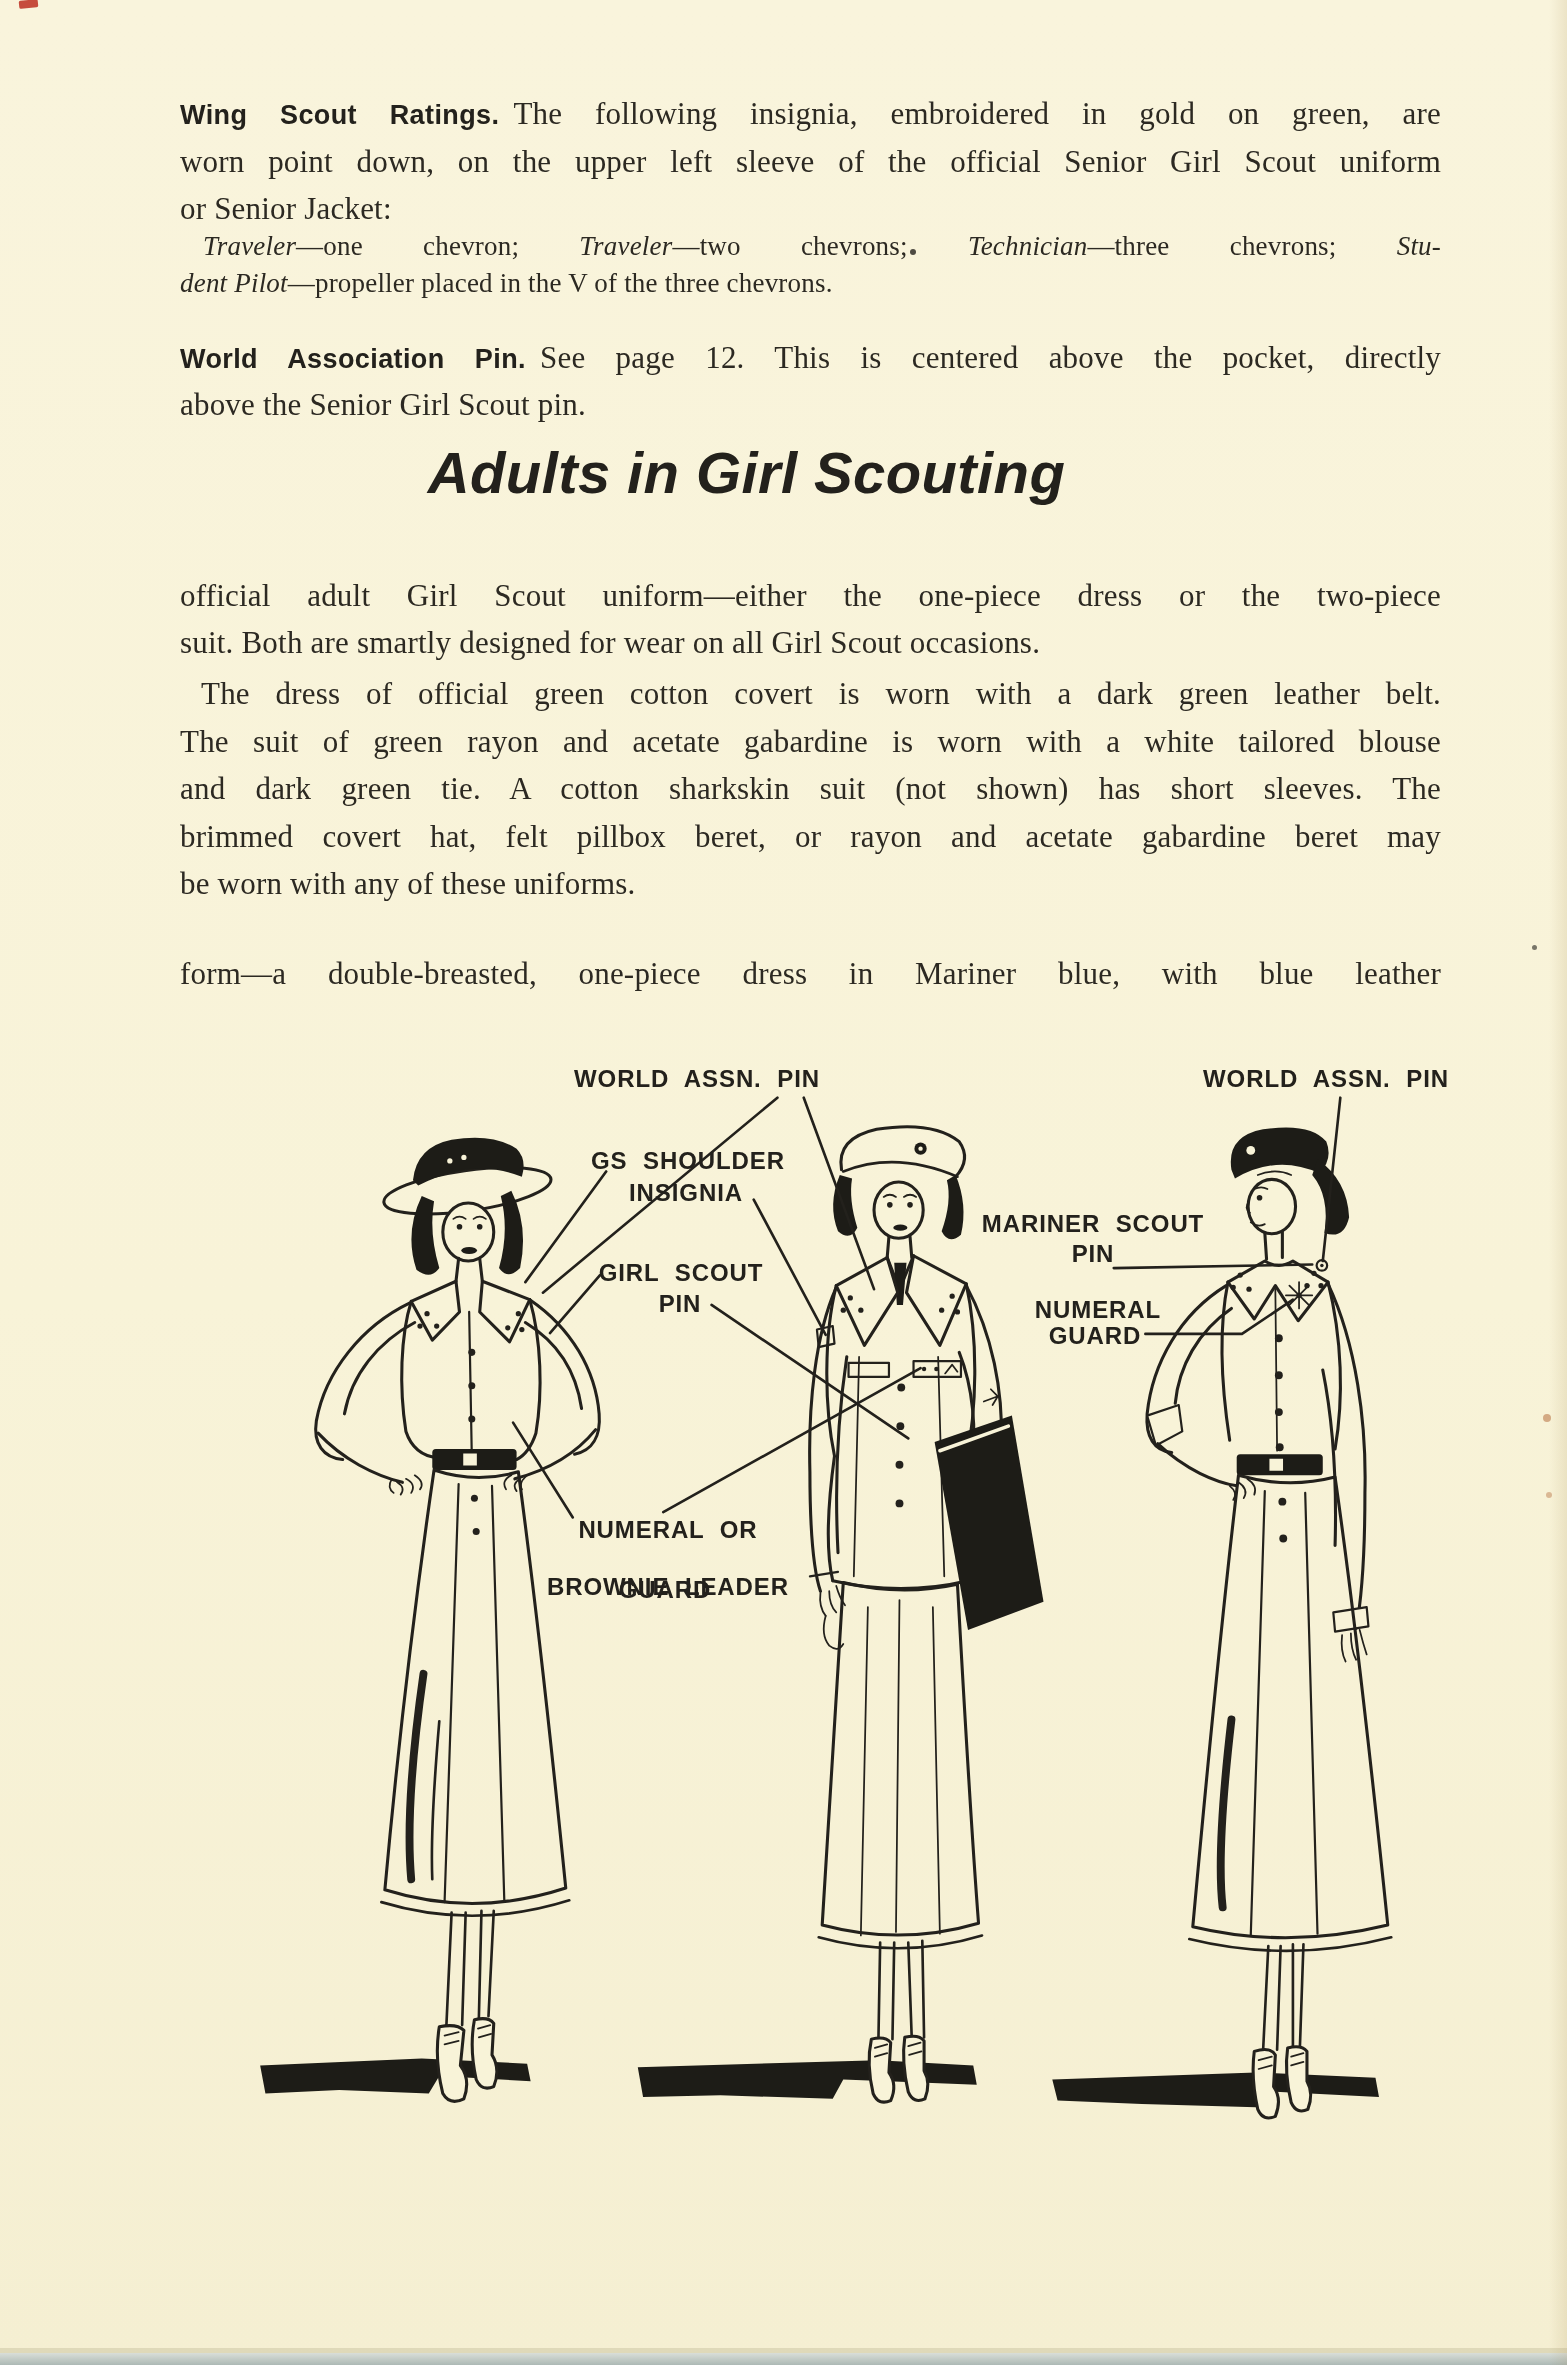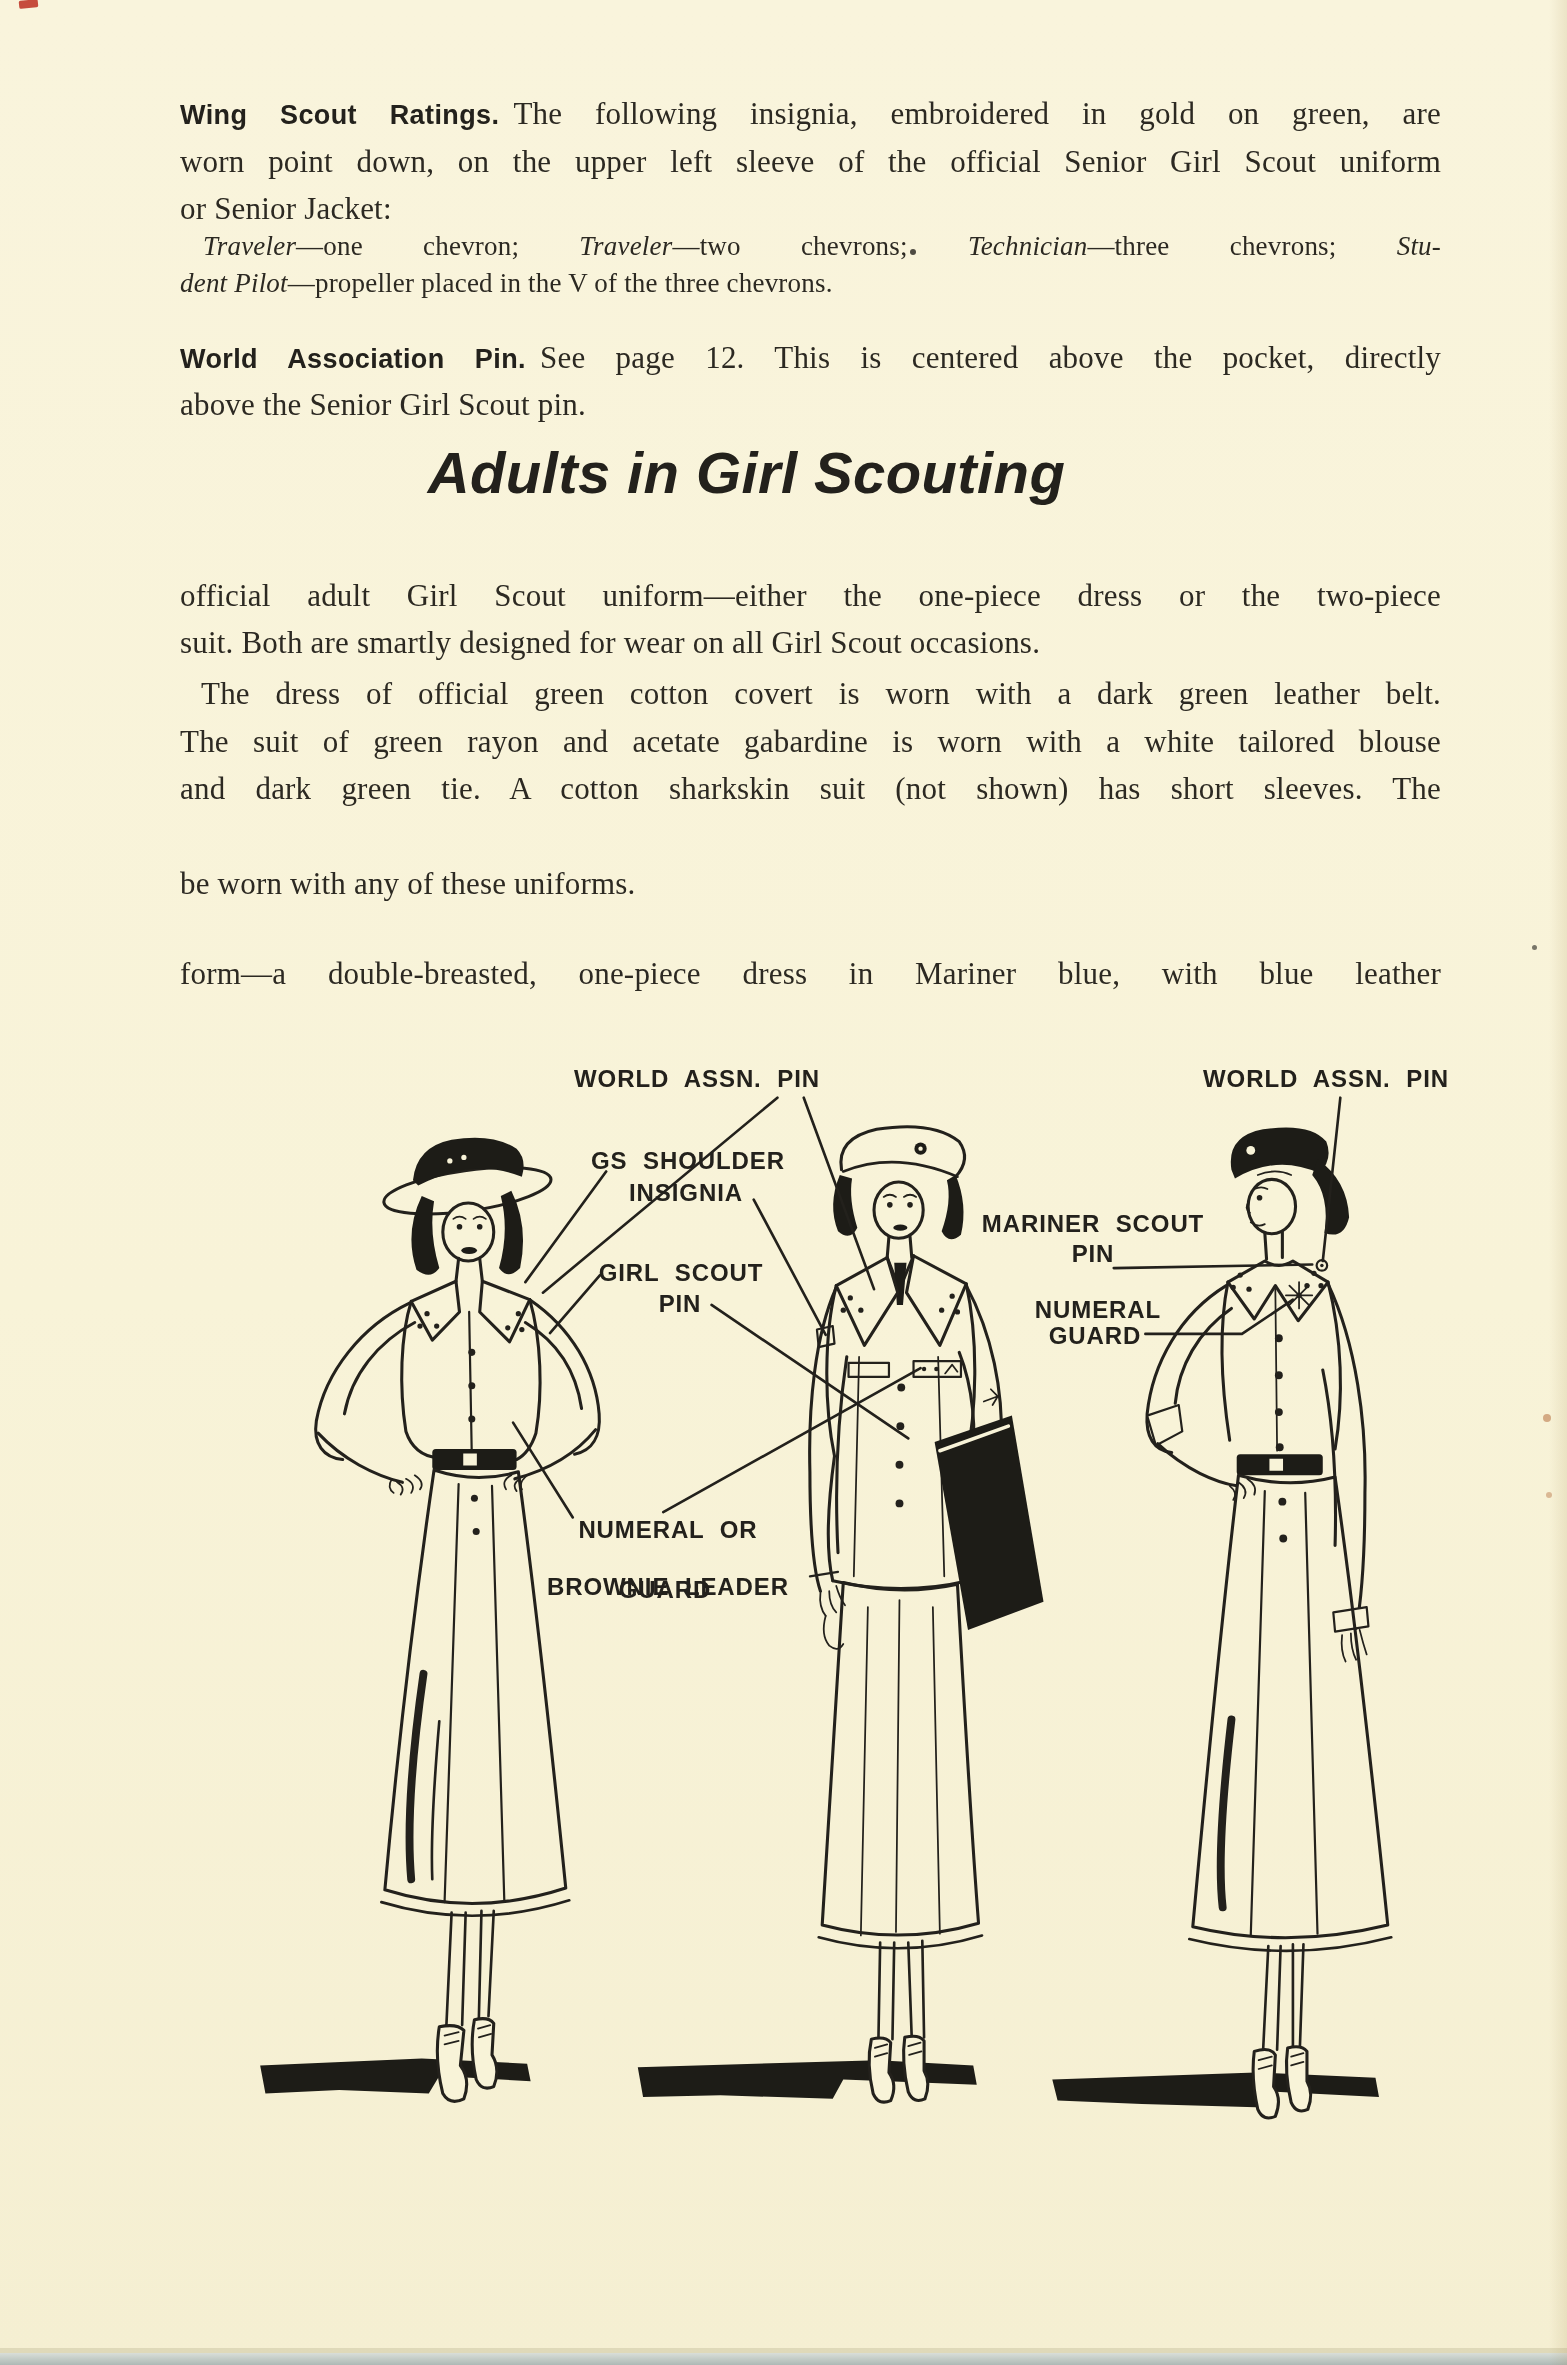--- a/index.html
+++ b/index.html
@@ -84,20 +84,21 @@
       <span class="lead">World Association Pin.</span><span>See page 12. This is centered above the pocket, directly</span>
     </div>
     <div class="bl" style="top:381px">above the Senior Girl Scout pin.</div>
 
     <div class="bl j" style="top:572px">official adult Girl Scout uniform—either the one-piece dress or the two-piece</div>
     <div class="bl" style="top:619px">suit. Both are smartly designed for wear on all Girl Scout occasions.</div>
 
     <div class="bl j" style="top:718px">The suit of green rayon and acetate gabardine is worn with a white tailored blouse</div>
     <div class="bl j ind" style="top:670px">The dress of official green cotton covert is worn with a dark green leather belt.</div>
     <div class="bl j" style="top:765px">and dark green tie. A cotton sharkskin suit (not shown) has short sleeves. The</div>
+    <div class="bl j" style="top:813px">brimmed covert hat, felt pillbox beret, or rayon and acetate gabardine beret may</div>
     <div class="bl" style="top:860px">be worn with any of these uniforms.</div>
 
     <div class="bl j" style="top:950px">form—a double-breasted, one-piece dress in Mariner blue, with blue leather</div>
   </div>
 
   <div class="heading">Adults in Girl Scouting</div>
 
   <div class="lbl" style="left:697px;top:1065px">WORLD ASSN. PIN</div>
   <div class="lbl" style="left:1326px;top:1065px">WORLD ASSN. PIN</div>
 

